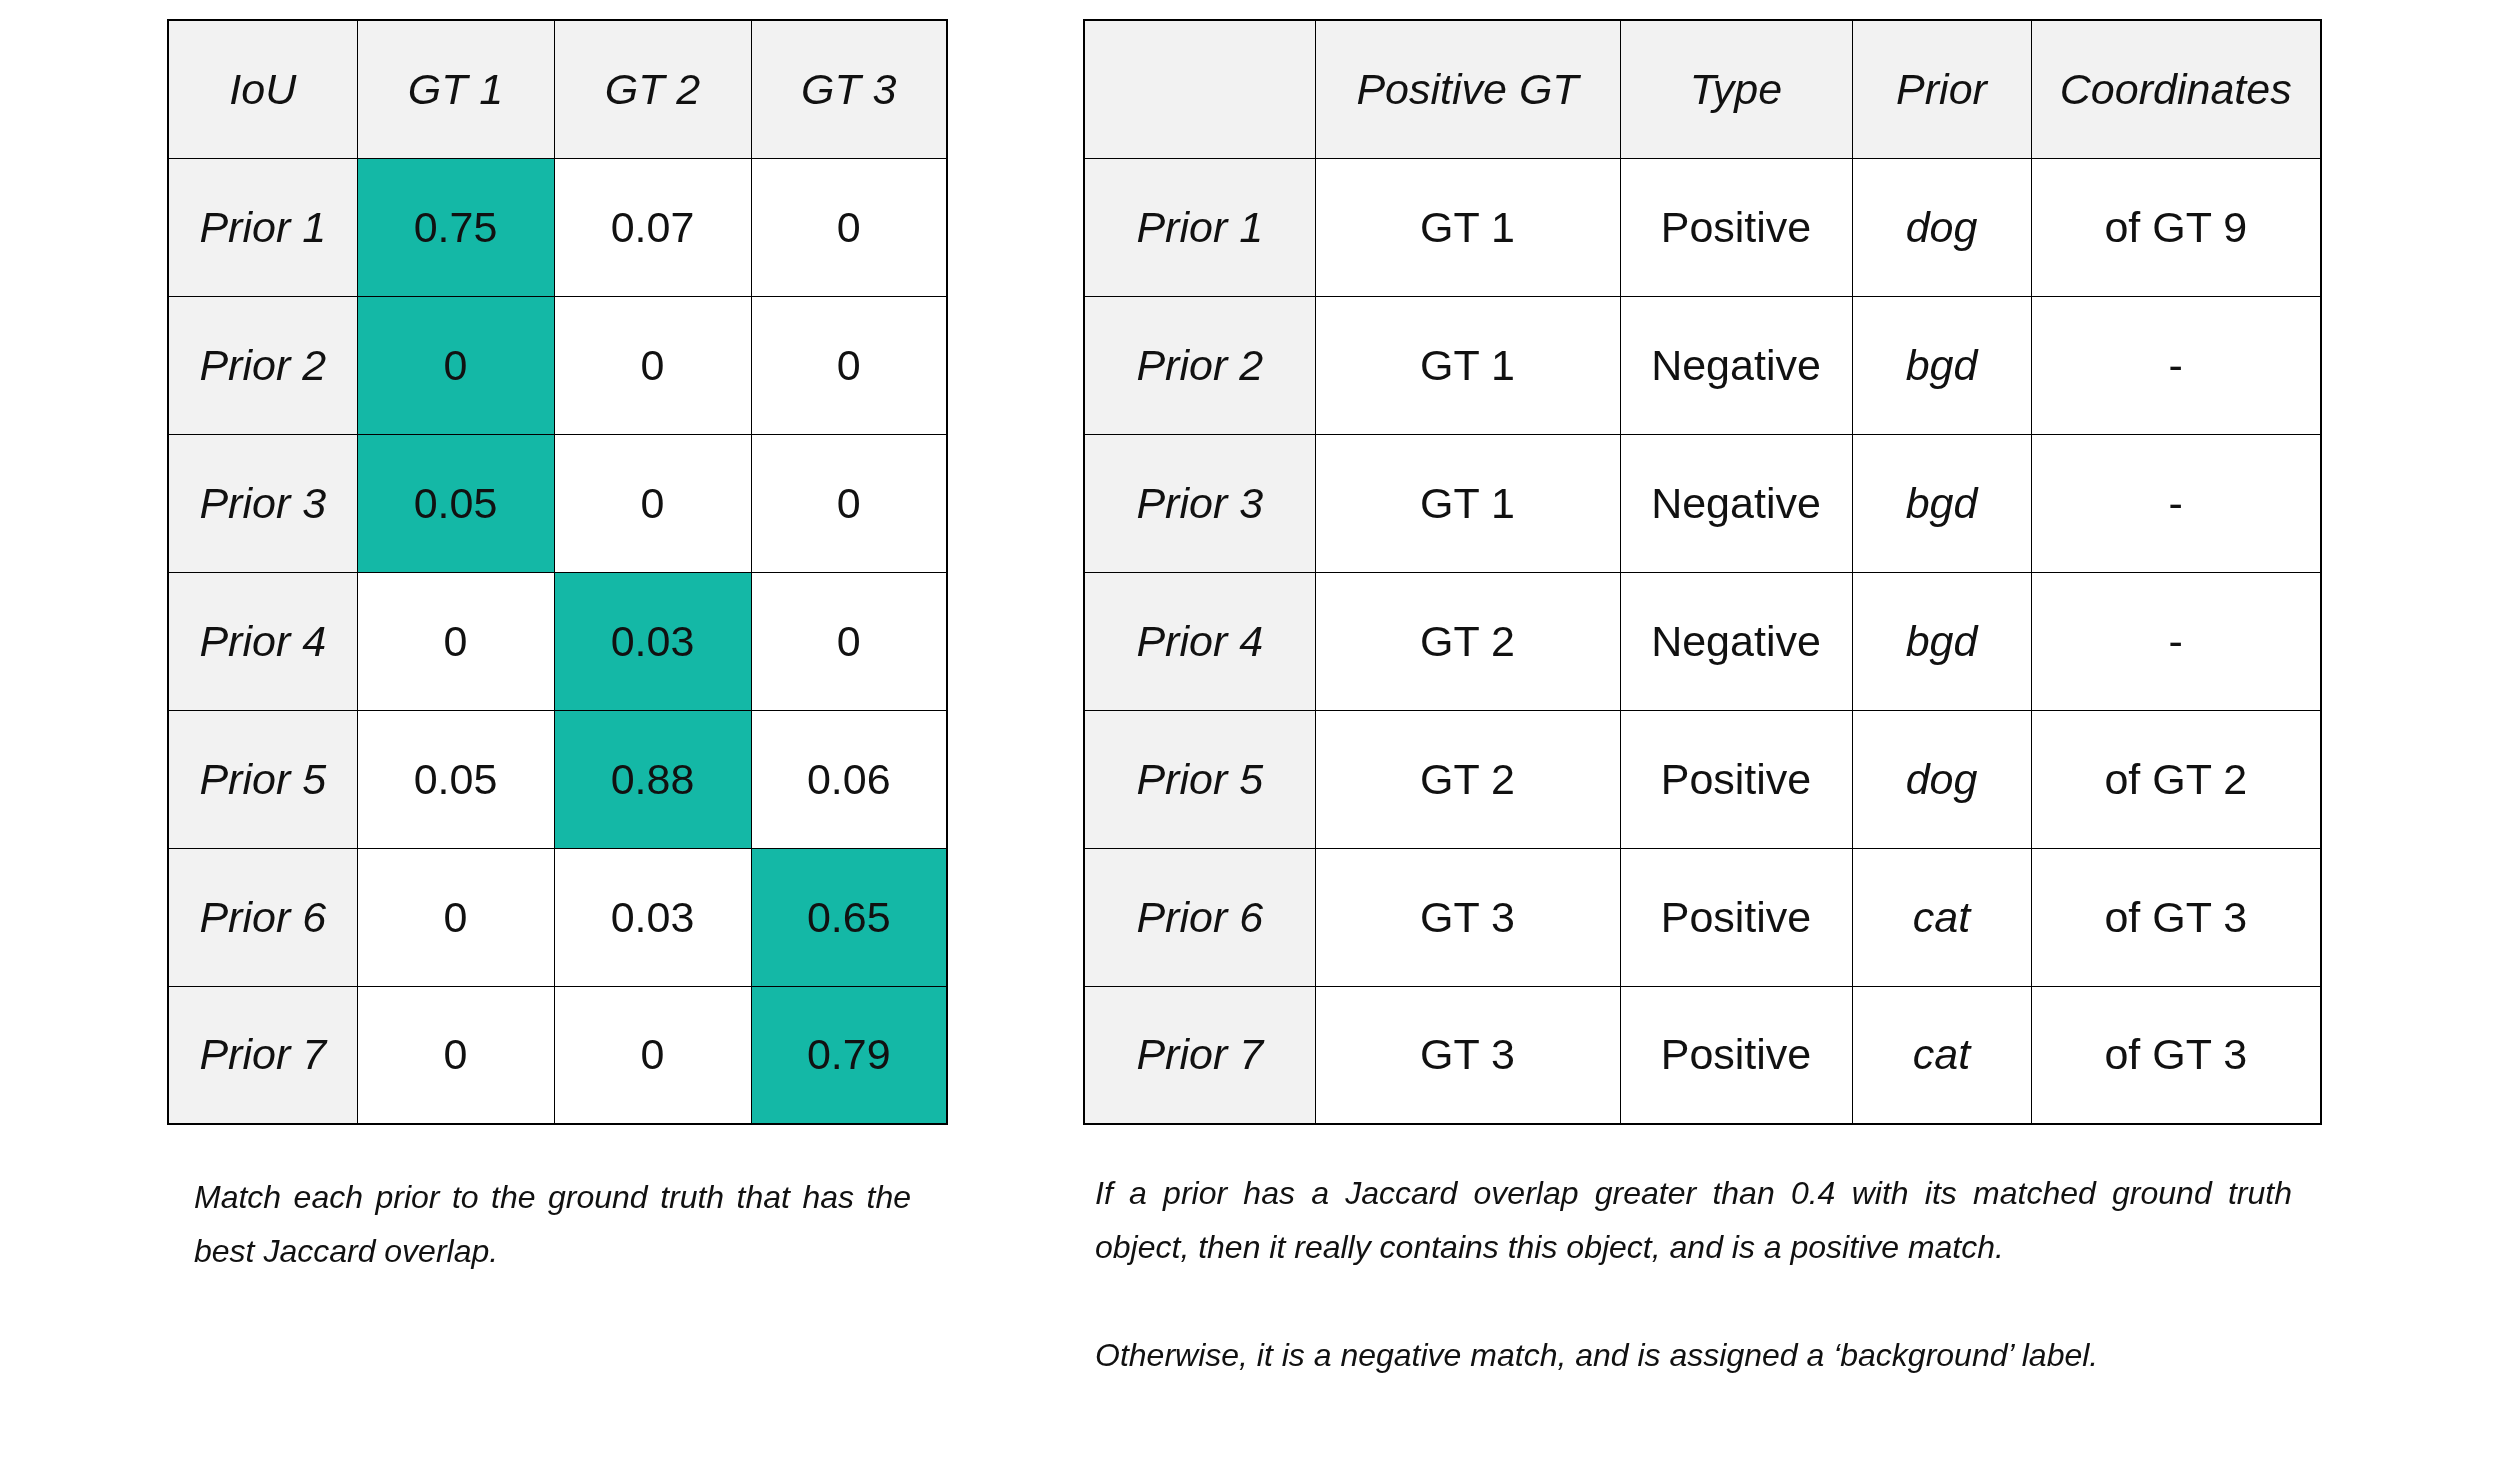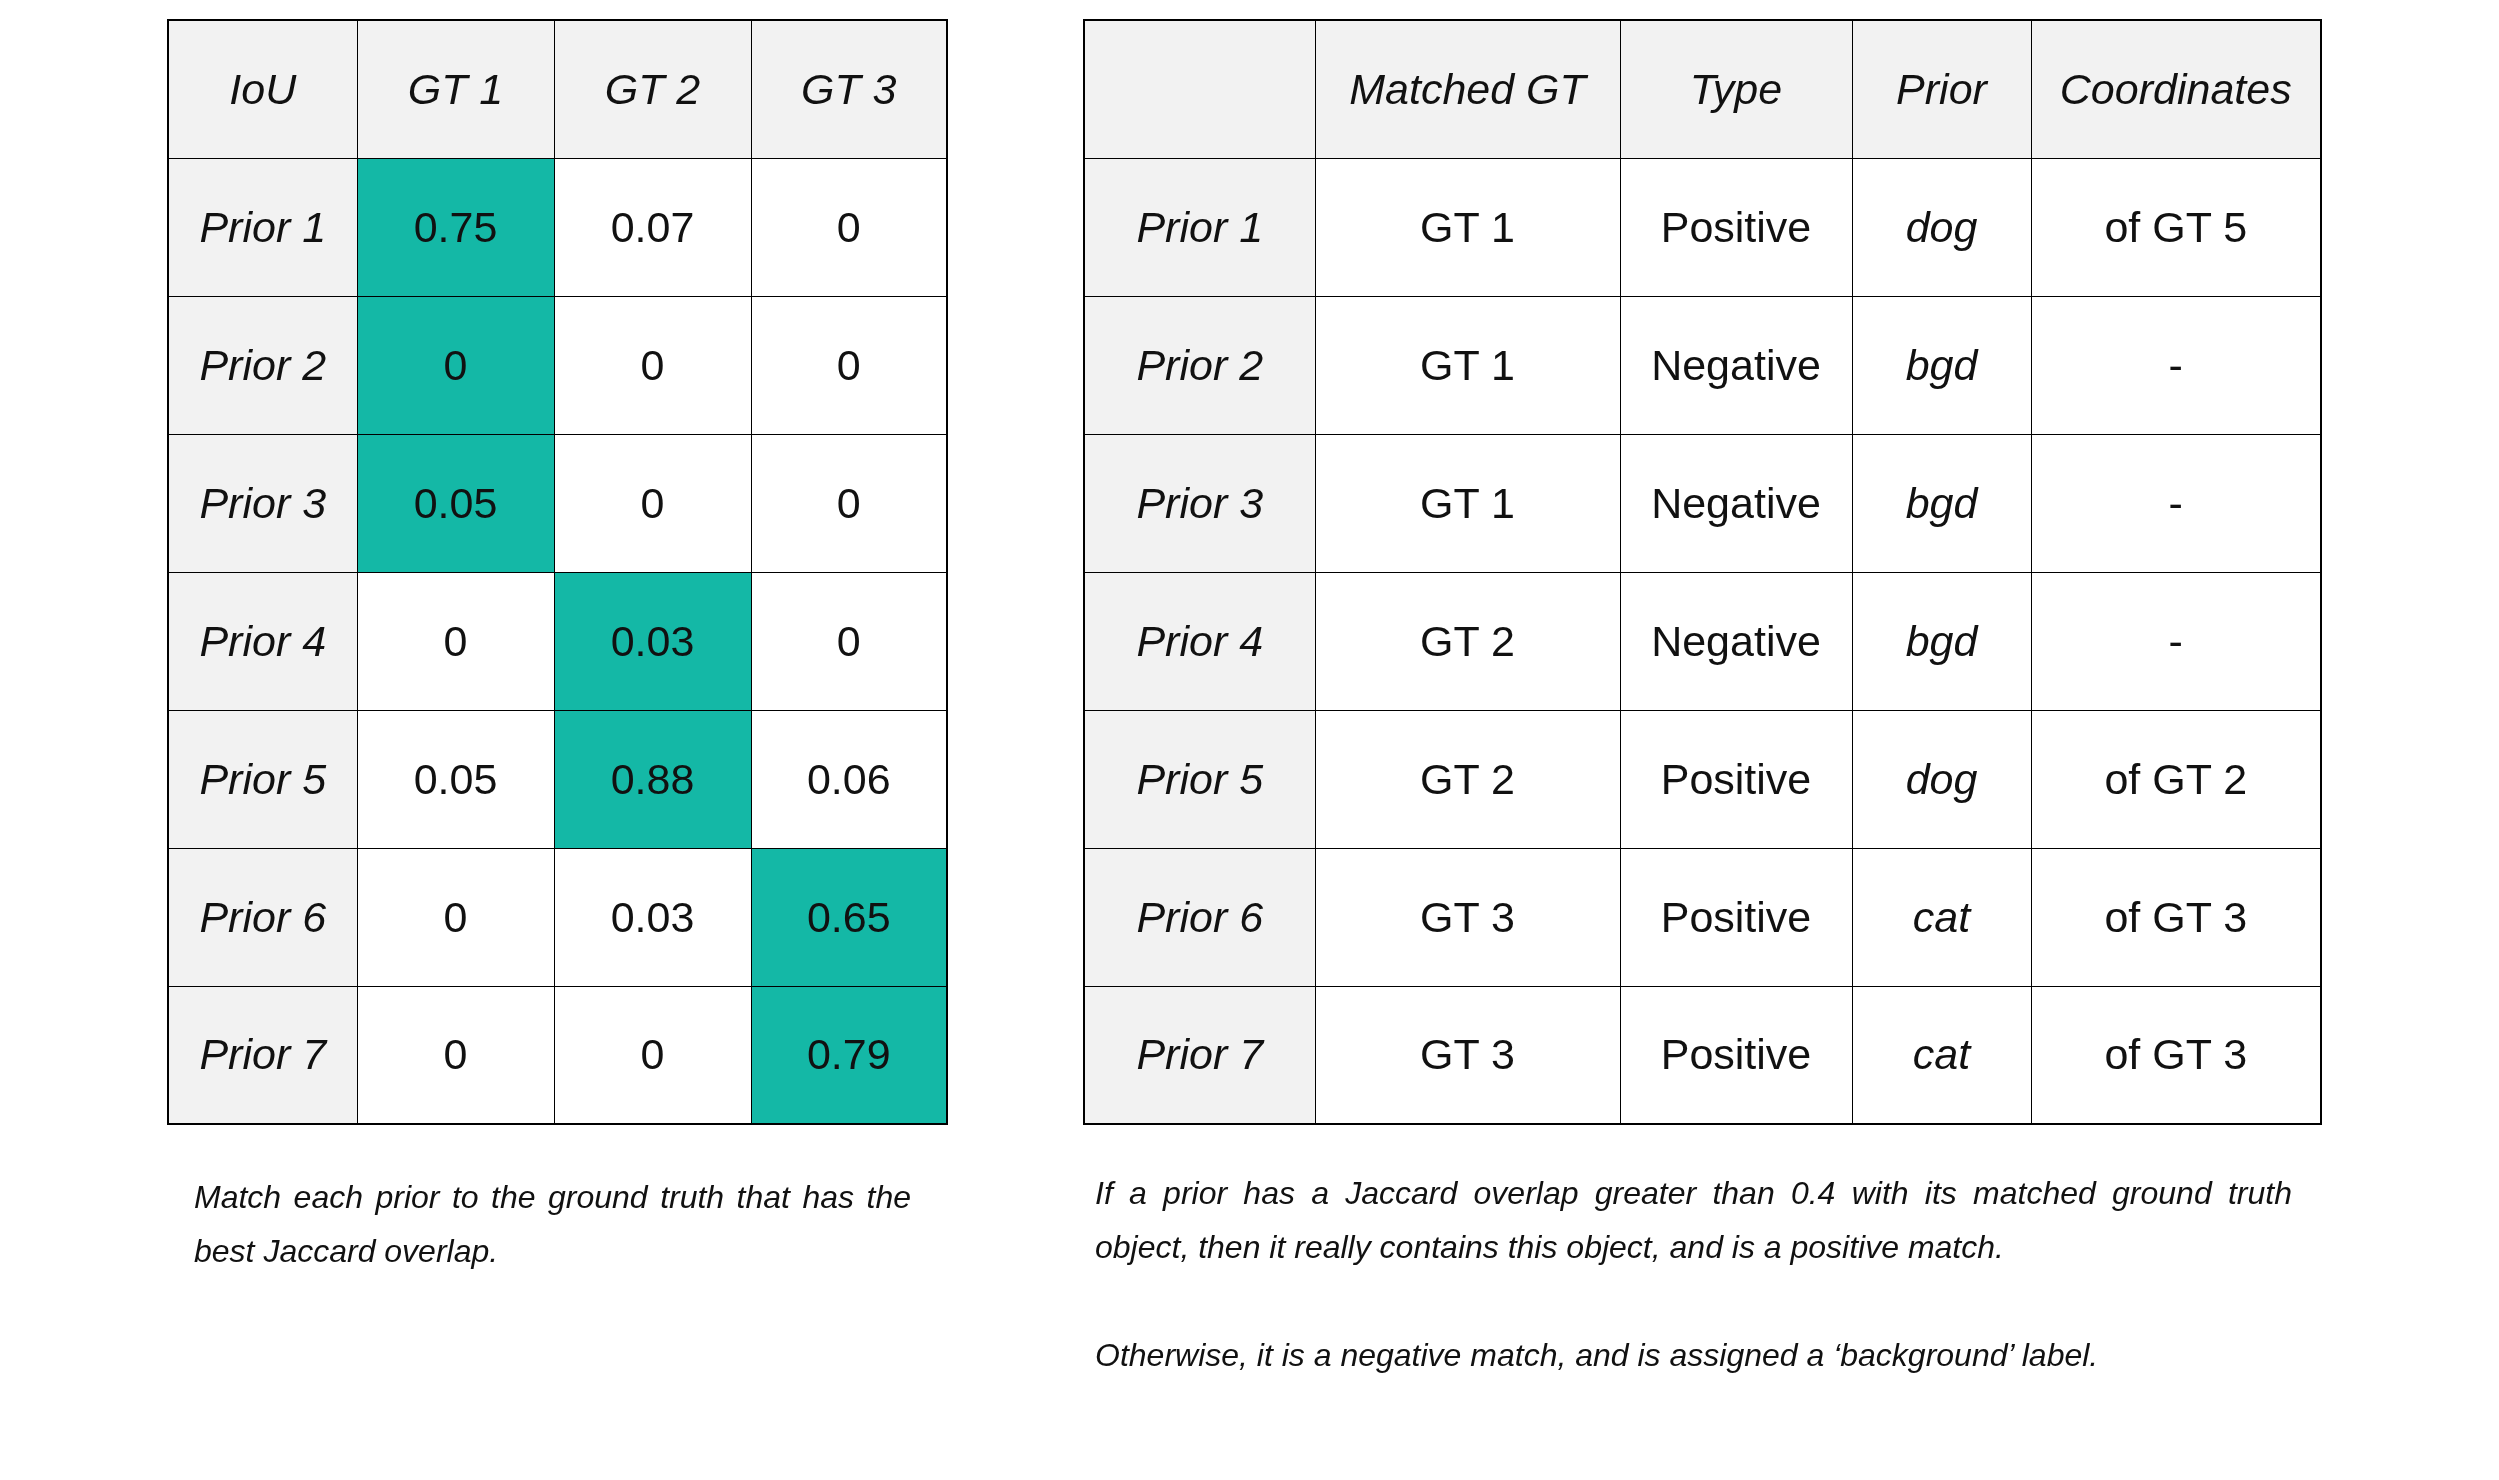--- a/index.html
+++ b/index.html
@@ -133,31 +133,31 @@
   <colgroup>
     <col style="width:231px">
       <col style="width:305px">
       <col style="width:232px">
       <col style="width:179px">
       <col style="width:290px">
   </colgroup>
   <tbody>
       <tr>
     <td class="gray"></td>
-    <td class="gray it">Matched GT</td>
+    <td class="gray it">Positive GT</td>
     <td class="gray it">Type</td>
     <td class="gray it">Prior</td>
     <td class="gray it">Coordinates</td>
   </tr>
   <tr>
     <td class="gray it">Prior 1</td>
     <td>GT 1</td>
     <td>Positive</td>
     <td class="it">dog</td>
-    <td>of GT 5</td>
+    <td>of GT 9</td>
   </tr>
   <tr>
     <td class="gray it">Prior 2</td>
     <td>GT 1</td>
     <td>Negative</td>
     <td class="it">bgd</td>
     <td>-</td>
   </tr>
   <tr>
     <td class="gray it">Prior 3</td>

